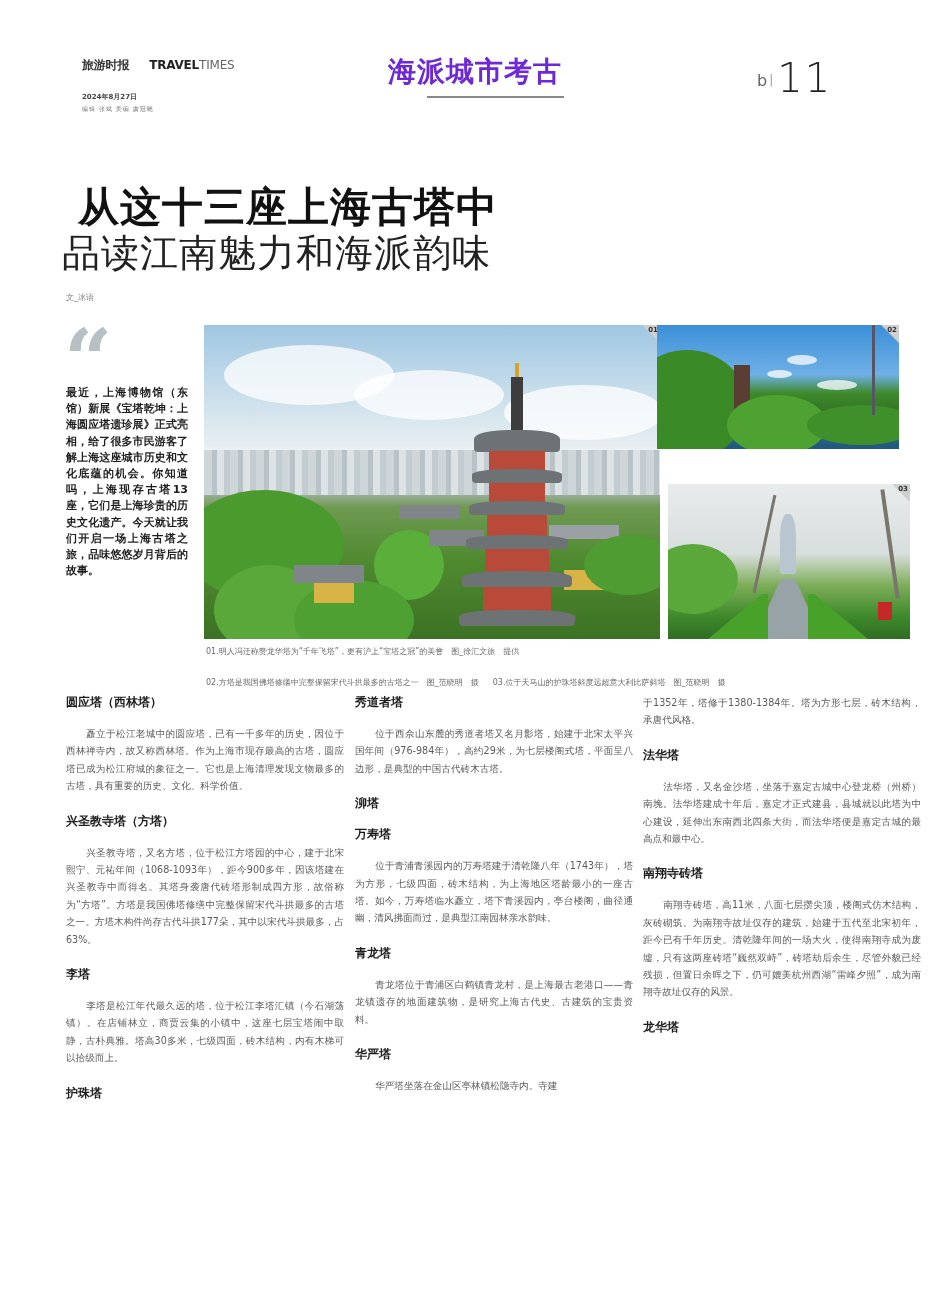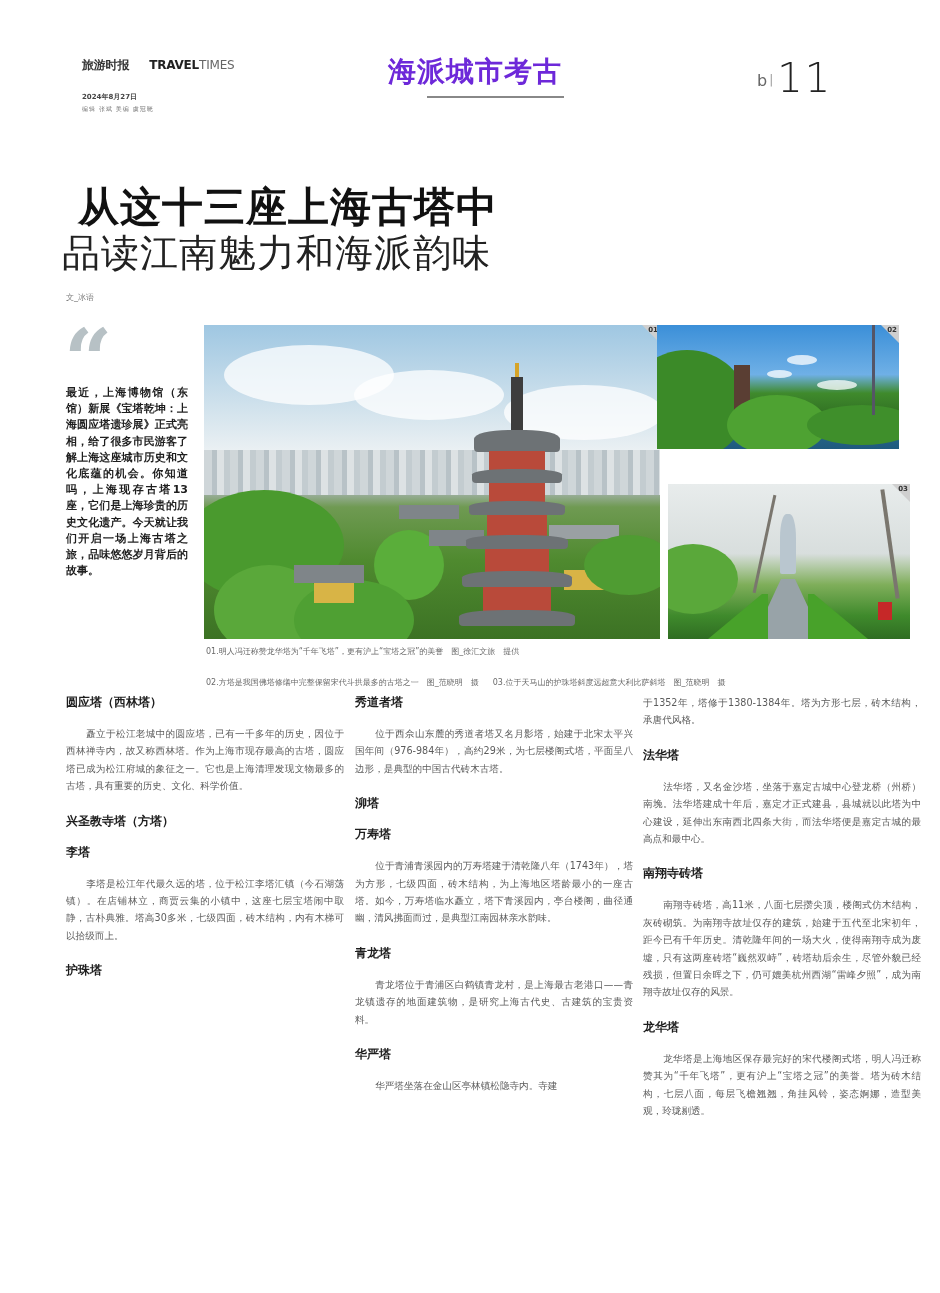--- a/index.html
+++ b/index.html
@@ -165,20 +165,21 @@
 
 <div class="caption caption-1">01.明人冯迁称赞龙华塔为“千年飞塔”，更有沪上“宝塔之冠”的美誉　图_徐汇文旅　提供</div>
 <div class="caption caption-2">
   <span>02.方塔是我国佛塔修缮中完整保留宋代斗拱最多的古塔之一　图_范晓明　摄</span><span class="gap"></span><span>03.位于天马山的护珠塔斜度远超意大利比萨斜塔　图_范晓明　摄</span>
 </div>
 
 <div class="col col-1">
   <div class="sec-h">圆应塔（西林塔）</div>
   <div class="sec-p">矗立于松江老城中的圆应塔，已有一千多年的历史，因位于西林禅寺内，故又称西林塔。作为上海市现存最高的古塔，圆应塔已成为松江府城的象征之一。它也是上海清理发现文物最多的古塔，具有重要的历史、文化、科学价值。</div>
   <div class="sec-h">兴圣教寺塔（方塔）</div>
+  <div class="sec-p">兴圣教寺塔，又名方塔，位于松江方塔园的中心，建于北宋熙宁、元祐年间（1068-1093年），距今900多年，因该塔建在兴圣教寺中而得名。其塔身袭唐代砖塔形制成四方形，故俗称为“方塔”。方塔是我国佛塔修缮中完整保留宋代斗拱最多的古塔之一。方塔木构件尚存古代斗拱177朵，其中以宋代斗拱最多，占63%。</div>
   <div class="sec-h">李塔</div>
   <div class="sec-p">李塔是松江年代最久远的塔，位于松江李塔汇镇（今石湖荡镇）。在店铺林立，商贾云集的小镇中，这座七层宝塔闹中取静，古朴典雅。塔高30多米，七级四面，砖木结构，内有木梯可以拾级而上。</div>
   <div class="sec-h" style="margin-bottom:4px;">护珠塔</div>
 </div>
 
 <div class="col col-2">
   <div class="sec-h">秀道者塔</div>
   <div class="sec-p">位于西佘山东麓的秀道者塔又名月影塔，始建于北宋太平兴国年间（976-984年），高约29米，为七层楼阁式塔，平面呈八边形，是典型的中国古代砖木古塔。</div>
   <div class="sec-h">泖塔</div>
   <div class="sec-h">万寿塔</div>
@@ -189,14 +190,13 @@
   <div class="sec-p">华严塔坐落在金山区亭林镇松隐寺内。寺建</div>
 </div>
 
 <div class="col col-3">
   <div class="sec-p noindent">于1352年，塔修于1380-1384年。塔为方形七层，砖木结构，承唐代风格。</div>
   <div class="sec-h">法华塔</div>
   <div class="sec-p">法华塔，又名金沙塔，坐落于嘉定古城中心登龙桥（州桥）南堍。法华塔建成十年后，嘉定才正式建县，县城就以此塔为中心建设，延伸出东南西北四条大街，而法华塔便是嘉定古城的最高点和最中心。</div>
   <div class="sec-h">南翔寺砖塔</div>
   <div class="sec-p">南翔寺砖塔，高11米，八面七层攒尖顶，楼阁式仿木结构，灰砖砌筑。为南翔寺故址仅存的建筑，始建于五代至北宋初年，距今已有千年历史。清乾隆年间的一场大火，使得南翔寺成为废墟，只有这两座砖塔“巍然双峙”，砖塔劫后余生，尽管外貌已经残损，但置日余晖之下，仍可媲美杭州西湖“雷峰夕照”，成为南翔寺故址仅存的风景。</div>
   <div class="sec-h">龙华塔</div>
-  <div class="sec-p">龙华塔是上海地区保存最完好的宋代楼阁式塔，明人冯迁称赞其为“千年飞塔”，更有沪上“宝塔之冠”的美誉。塔为砖木结构，七层八面，每层飞檐翘翘，角挂风铃，姿态婀娜，造型美观，玲珑剔透。</div>
 </div>
 
 </body></html>

